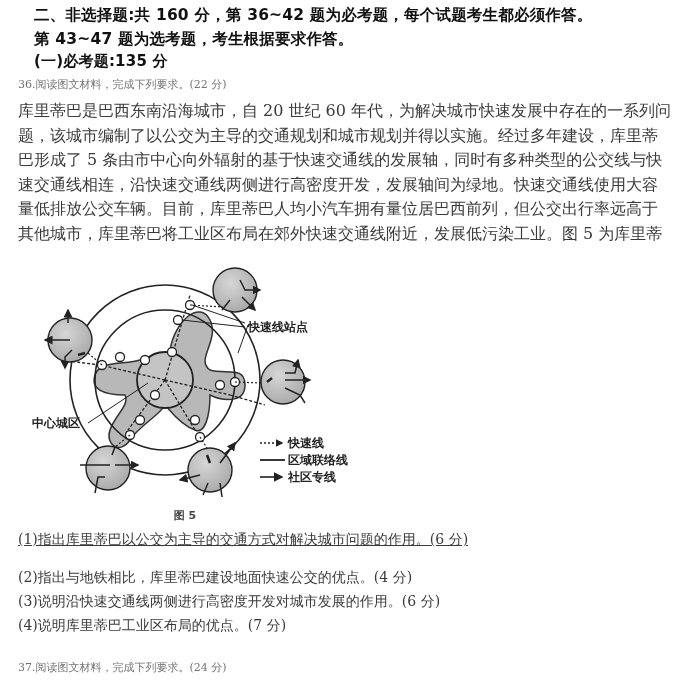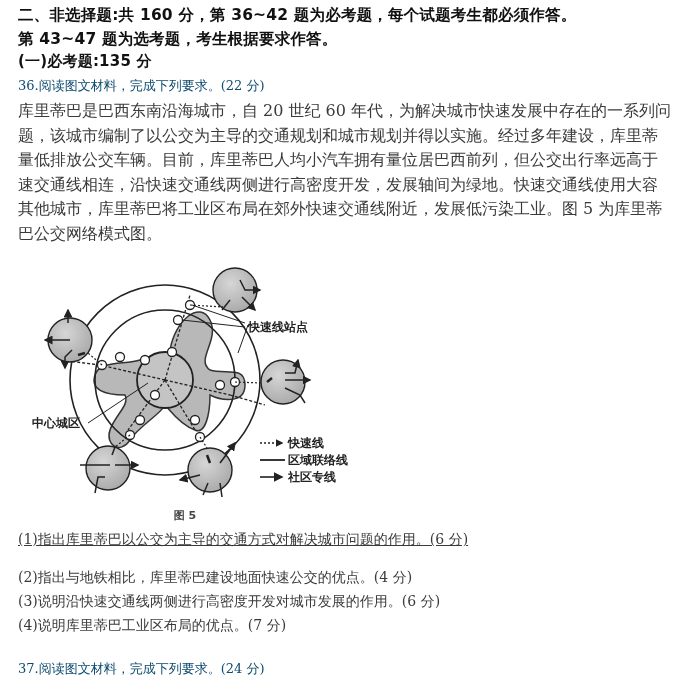--- a/index.html
+++ b/index.html
@@ -2,29 +2,29 @@
 <html><head>
   <meta charset="utf-8">
   <style>
     html, body { margin: 0; padding: 0; background: #ffffff; }
     body {
       width: 692px; height: 682px; overflow: hidden; position: relative;
       font-family: "DejaVu Serif", "Liberation Serif", serif;
       color: #222;
     }
     .heading {
-      position: absolute; left: 18px; font-weight: bold; color: #111;
+      position: absolute; left: 34px; font-weight: bold; color: #111;
       font-family: "DejaVu Sans", "Liberation Sans", sans-serif;
       font-size: 15.5px; white-space: nowrap; letter-spacing: 0.2px;
     }
     .h1 { top: 5px; }
     .h2 { top: 29px; }
     .h3 { top: 52px; font-size: 15px; }
     .qtitle {
-      position: absolute; left: 18px; font-size: 13px; color: #0c4a6e;
+      position: absolute; left: 18px; font-size: 11px; color: #737373;
       white-space: nowrap;
     }
     .q36 { top: 77px; }
     .q37 { top: 660px; }
     .para {
       position: absolute; left: 18px; width: 660px; top: 99px;
       font-size: 16px; line-height: 24.5px; color: #3a3a3a;
     }
     .para-line { white-space: nowrap; display: block; }
     .figure { position: absolute; left: 20px; top: 265px; width: 340px; height: 260px; }
@@ -44,24 +44,24 @@
 
 <div class="heading h1">二、非选择题:共 160 分，第 36~42 题为必考题，每个试题考生都必须作答。</div>
 <div class="heading h2">第 43~47 题为选考题，考生根据要求作答。</div>
 <div class="heading h3">(一)必考题:135 分</div>
 
 <div class="qtitle q36">36.阅读图文材料，完成下列要求。(22 分)</div>
 
 <div class="para">
   <span class="para-line">库里蒂巴是巴西东南沿海城市，自 20 世纪 60 年代，为解决城市快速发展中存在的一系列问</span>
   <span class="para-line">题，该城市编制了以公交为主导的交通规划和城市规划并得以实施。经过多年建设，库里蒂</span>
+  <span class="para-line">巴形成了 5 条由市中心向外辐射的基于快速交通线的发展轴，同时有多种类型的公交线与快</span>
+  <span class="para-line">速交通线相连，沿快速交通线两侧进行高密度开发，发展轴间为绿地。快速交通线使用大容</span>
   <span class="para-line">量低排放公交车辆。目前，库里蒂巴人均小汽车拥有量位居巴西前列，但公交出行率远高于</span>
-  <span class="para-line">速交通线相连，沿快速交通线两侧进行高密度开发，发展轴间为绿地。快速交通线使用大容</span>
   <span class="para-line">其他城市，库里蒂巴将工业区布局在郊外快速交通线附近，发展低污染工业。图 5 为库里蒂</span>
-  <span class="para-line">巴公交网络模式图。</span>
 </div>
 
 <div class="figure">
   <svg viewBox="0 0 340 260" xmlns="http://www.w3.org/2000/svg">
     <defs>
       <radialGradient id="g1" cx="40%" cy="35%" r="70%">
         <stop offset="0%" stop-color="#d6d6d6"></stop>
         <stop offset="100%" stop-color="#a8a8a8"></stop>
       </radialGradient>
       <marker id="ah" markerWidth="6" markerHeight="6" refX="5" refY="3" orient="auto">

